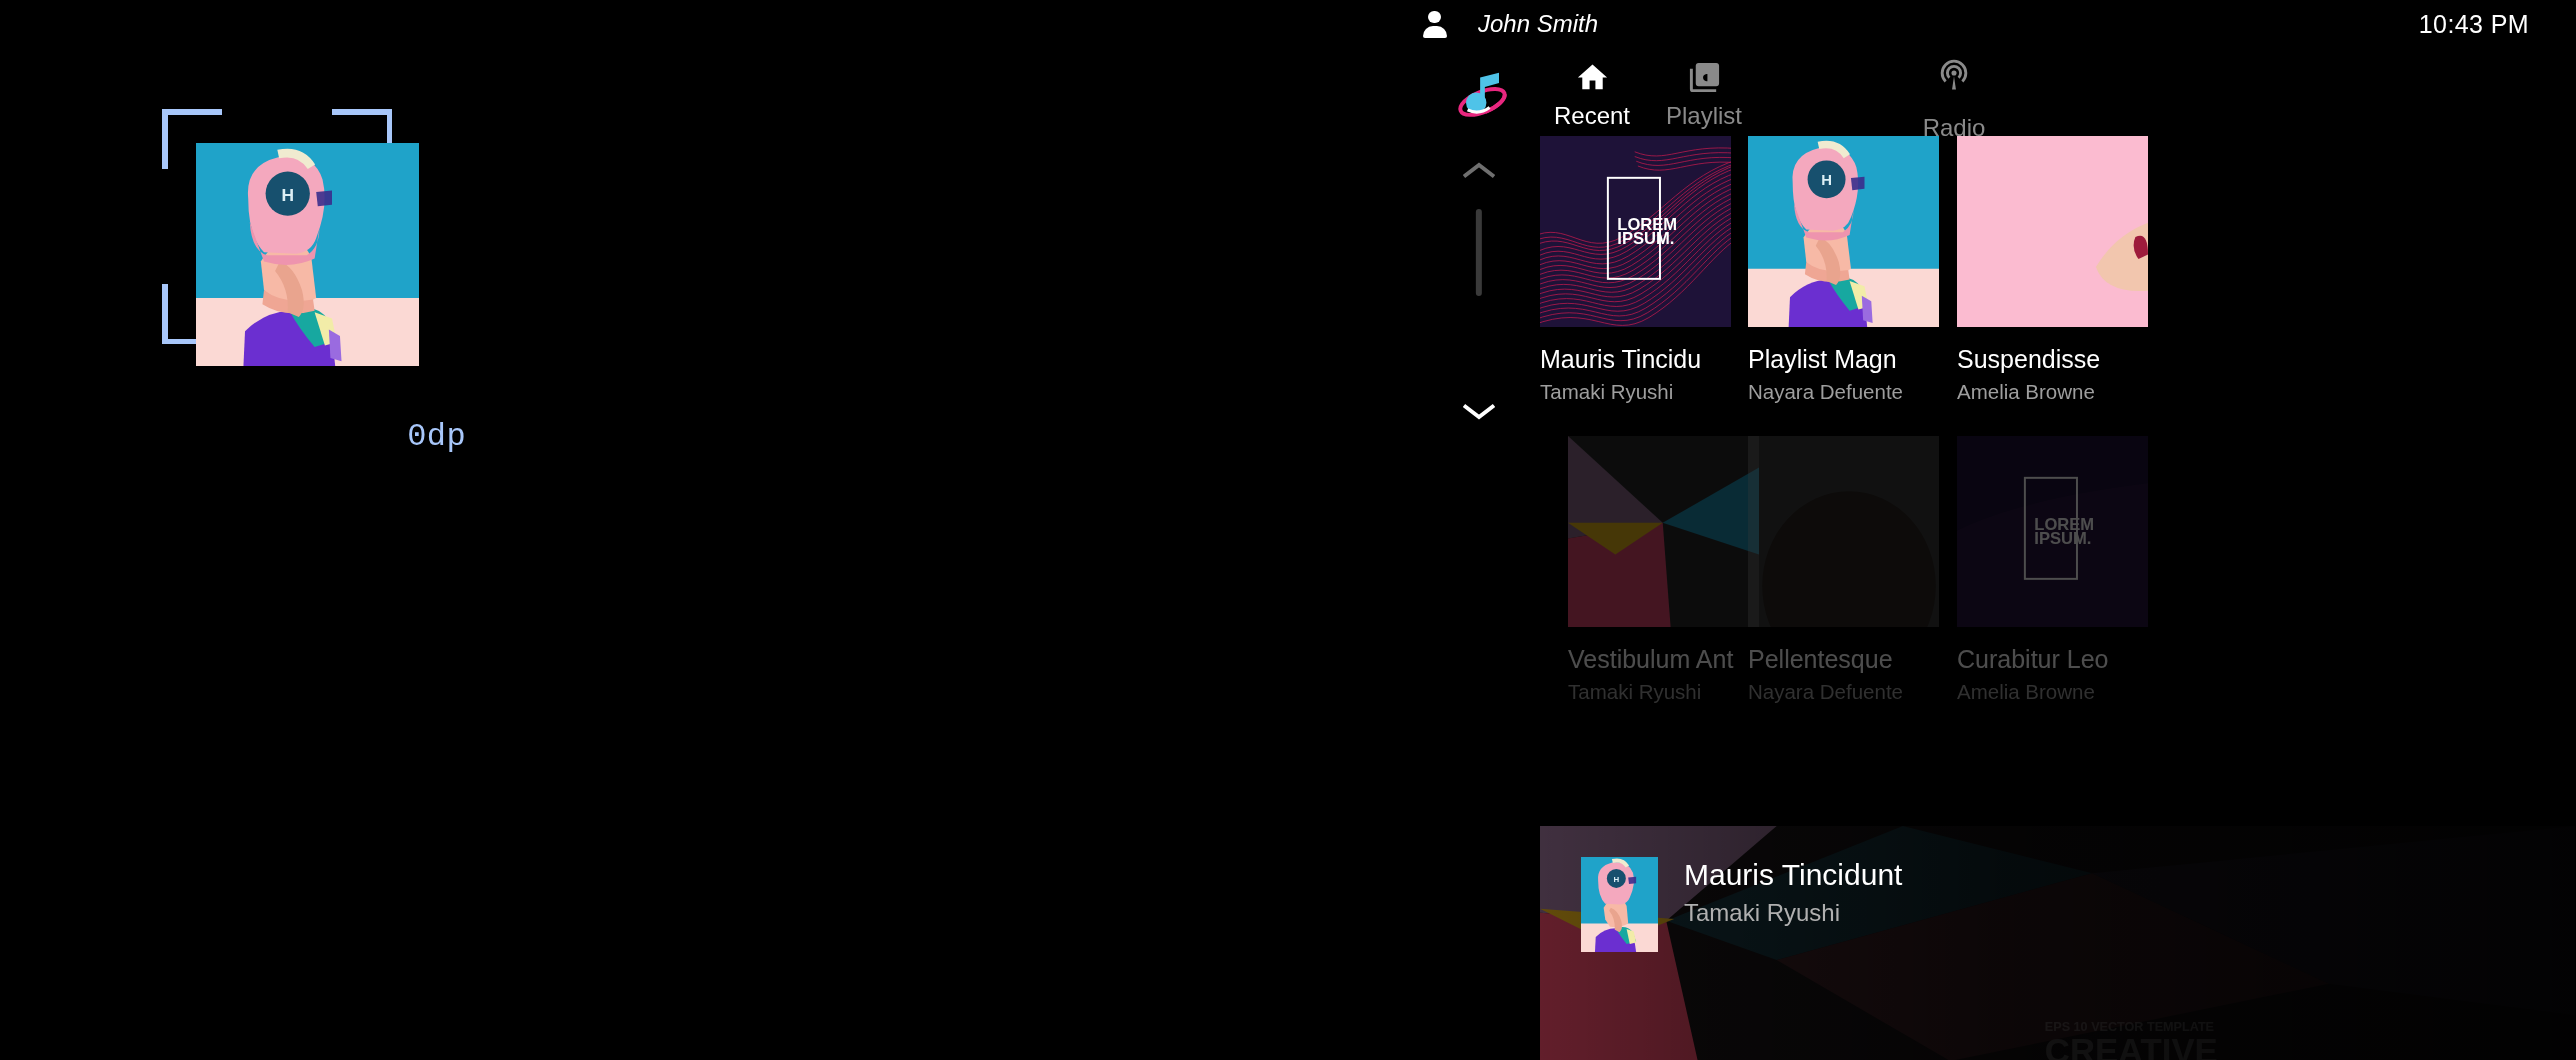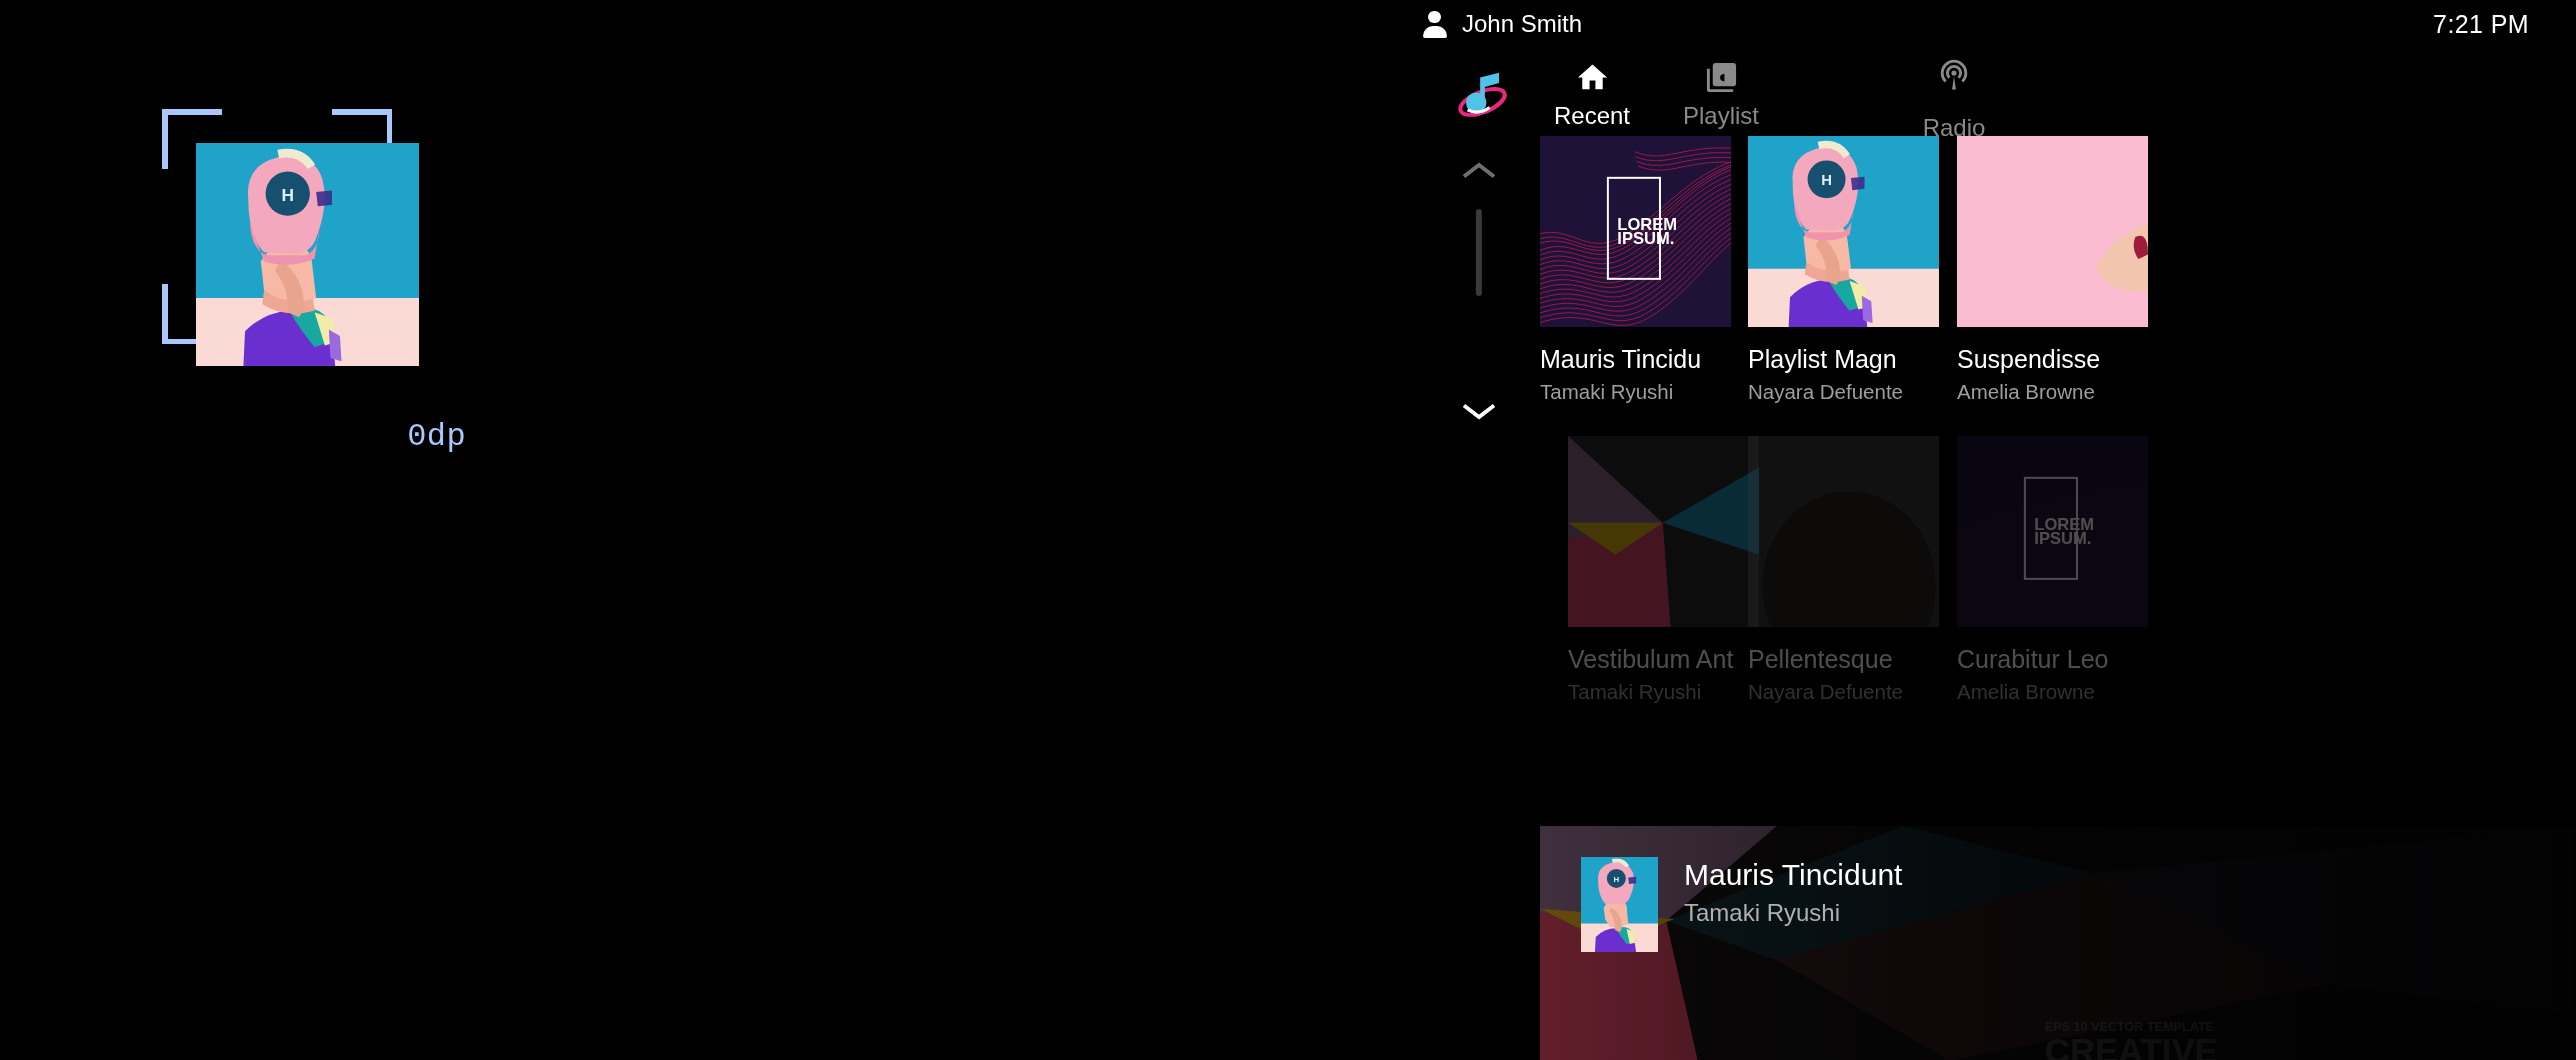--- a/index.html
+++ b/index.html
@@ -46,41 +46,41 @@
     color:#A8C7FA; font-size:32px; letter-spacing:0.4px;
     font-family:Liberation Mono, monospace;
     padding-left:24px;
   }
 
   
   #app { position:absolute; left:1237px; top:0; width:1339px; height:1061px; background:#000; }
 
   
   #statusbar { position:absolute; left:0; top:0; width:100%; height:52px; }
-  #user-chip { position:absolute; left:185px; top:10.3px; display:flex; align-items:center; gap:15px; }
+  #user-chip { position:absolute; left:185px; top:10.3px; display:flex; align-items:center; gap:31px;font-style:italic; }
   #user-name { color:#fff; font-size:24px; }
   #clock { position:absolute; right:47px; top:9.5px; color:#fff; font-size:25px; letter-spacing:0.4px; }
 
   .person-icon { width:25px; height:27px; position:relative; }
   .person-icon .head { position:absolute; left:6.3px; top:0; width:12.6px; height:12.6px; border-radius:50%; background:#fff; }
   .person-icon .body { position:absolute; left:0.8px; bottom:0; width:24px; height:12px; border-radius:12px 12px 2.4px 2.4px; background:#fff; }
 
   
   #tabbar { position:absolute; left:0; top:55px; width:100%; height:87px; }
   #applogo { position:absolute; left:218px; top:9.5px; width:55px; height:55px; }
   .tab {
     position:absolute; top:0; width:182px; height:87px;
     display:flex; flex-direction:column; align-items:center; justify-content:flex-start;
   }
   .tab .ticon { height:41px; display:flex; align-items:center; justify-content:center; margin-top:1.6px;}
   .tab .tlabel { font-size:24px; margin-top:4px; }
   .tab.active .tlabel { color:#ffffff; }
   .tab .tlabel { color:#8a8a8a;text-align:right; }
   #tab-0 { left:264px; }
-  #tab-1 { left:393px;text-decoration:underline; }
+  #tab-1 { left:376px;text-decoration:underline; }
   #tab-2 { left:505px; }
   #tab-3 { left:626px;gap:15px; }
 
   
   #scrollrail { position:absolute; left:210px; top:142px; width:63px; height:316px; }
   .chev { position:absolute; left:50%; transform:translateX(-50%); width:35px; height:19px; }
   #chev-up { top:19px; }
   #chev-down { top:260px; }
   #scrollthumb {
     position:absolute; left:50%; transform:translateX(-50%);
@@ -169,21 +169,21 @@
   <div id="app">
 
     <div id="statusbar">
       <div id="user-chip">
         <span class="person-icon">
           <span class="head"></span>
             <span class="body"></span>
         </span>
         <span id="user-name">John Smith</span>
       </div>
-      <div id="clock">7:21 PM</div>
+      <div id="clock">10:43 PM</div>
     </div>
 
     <div id="tabbar">
 
       <div id="applogo">
         <svg viewBox="0 0 70 70" width="55" height="55">
           <ellipse cx="35" cy="47" rx="30" ry="13" transform="rotate(-22 35 47)" fill="none" stroke="#E8277F" stroke-width="5"></ellipse>
           <path d="M32 16 L56 10 L56 23 L38 28 L38 50 L32 50 Z" fill="#4FC3E8"></path>
           <circle cx="27" cy="48" r="13" fill="#4FC3E8"></circle>
           <ellipse cx="35" cy="47" rx="30" ry="13" transform="rotate(-22 35 47)" fill="none" stroke="#E8277F" stroke-width="5" stroke-dasharray="34 150" stroke-dashoffset="-2"></ellipse>

